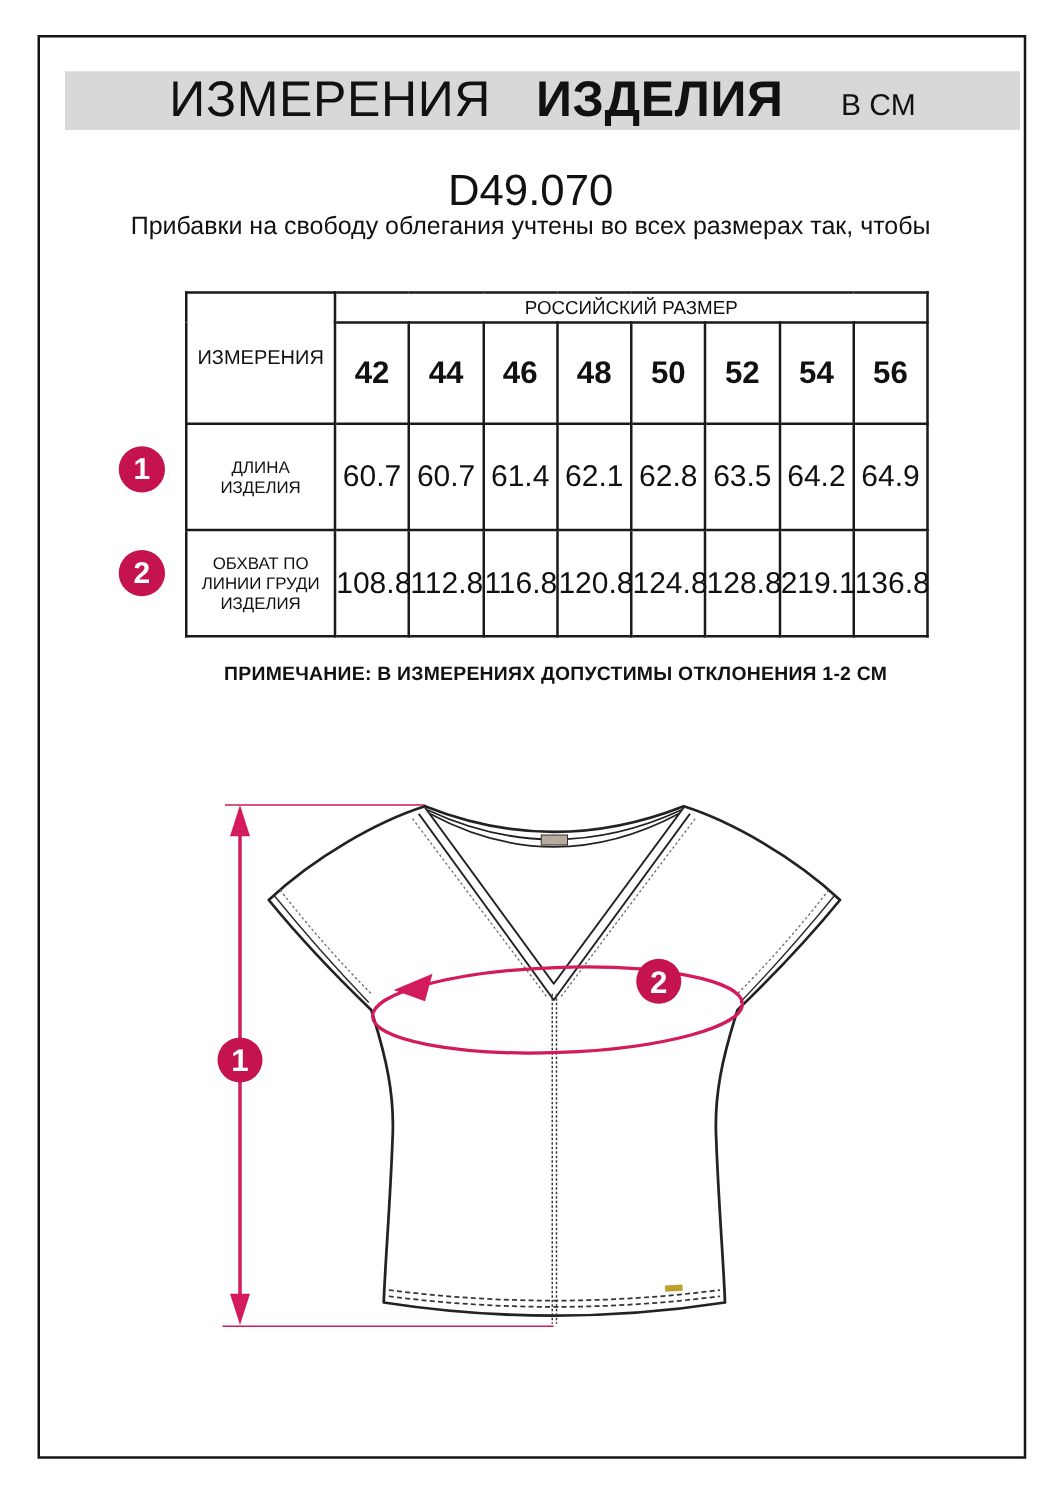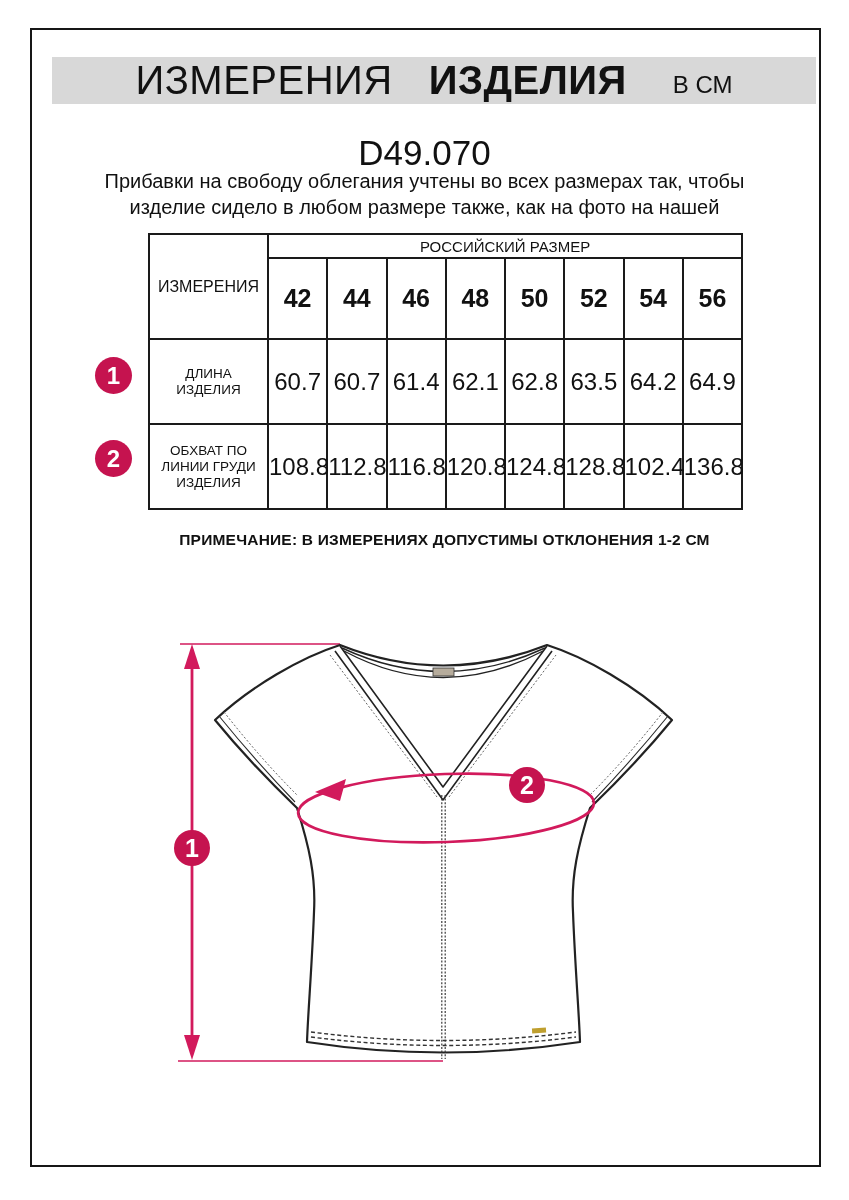--- a/index.html
+++ b/index.html
@@ -72,21 +72,20 @@
 <div class="header-bar">
   <span class="title-main">ИЗМЕРЕНИЯ</span>
   <span class="title-bold">ИЗДЕЛИЯ</span>
   <span class="title-unit">В СМ</span>
 </div>
 
 <div class="product-code">D49.070</div>
 
 <div class="description">
   <div>Прибавки на свободу облегания учтены во всех размерах так, чтобы</div>
-  <div>изделие сидело в любом размере также, как на фото на нашей</div>
 </div>
 
 <table class="size-table">
   <colgroup>
     <col style="width:119px">
     <col style="width:59.25px">
       <col style="width:59.25px">
       <col style="width:59.25px">
       <col style="width:59.25px">
     <col style="width:59.25px">
@@ -121,21 +120,21 @@
     <td class="val-cell">64.9</td>
   </tr>
   <tr>
     <td class="r-label">ОБХВАТ ПО ЛИНИИ ГРУДИ ИЗДЕЛИЯ</td>
     <td class="val-cell">108.8</td>
     <td class="val-cell">112.8</td>
     <td class="val-cell">116.8</td>
     <td class="val-cell">120.8</td>
     <td class="val-cell">124.8</td>
     <td class="val-cell">128.8</td>
-    <td class="val-cell">102.4</td>
+    <td class="val-cell">219.1</td>
     <td class="val-cell">136.8</td>
   </tr>
 </tbody>
   </table>
 
 <div class="row-marker m1">1</div>
 <div class="row-marker m2">2</div>
 
 <div class="note">ПРИМЕЧАНИЕ: В ИЗМЕРЕНИЯХ ДОПУСТИМЫ ОТКЛОНЕНИЯ 1-2 СМ</div>
 

